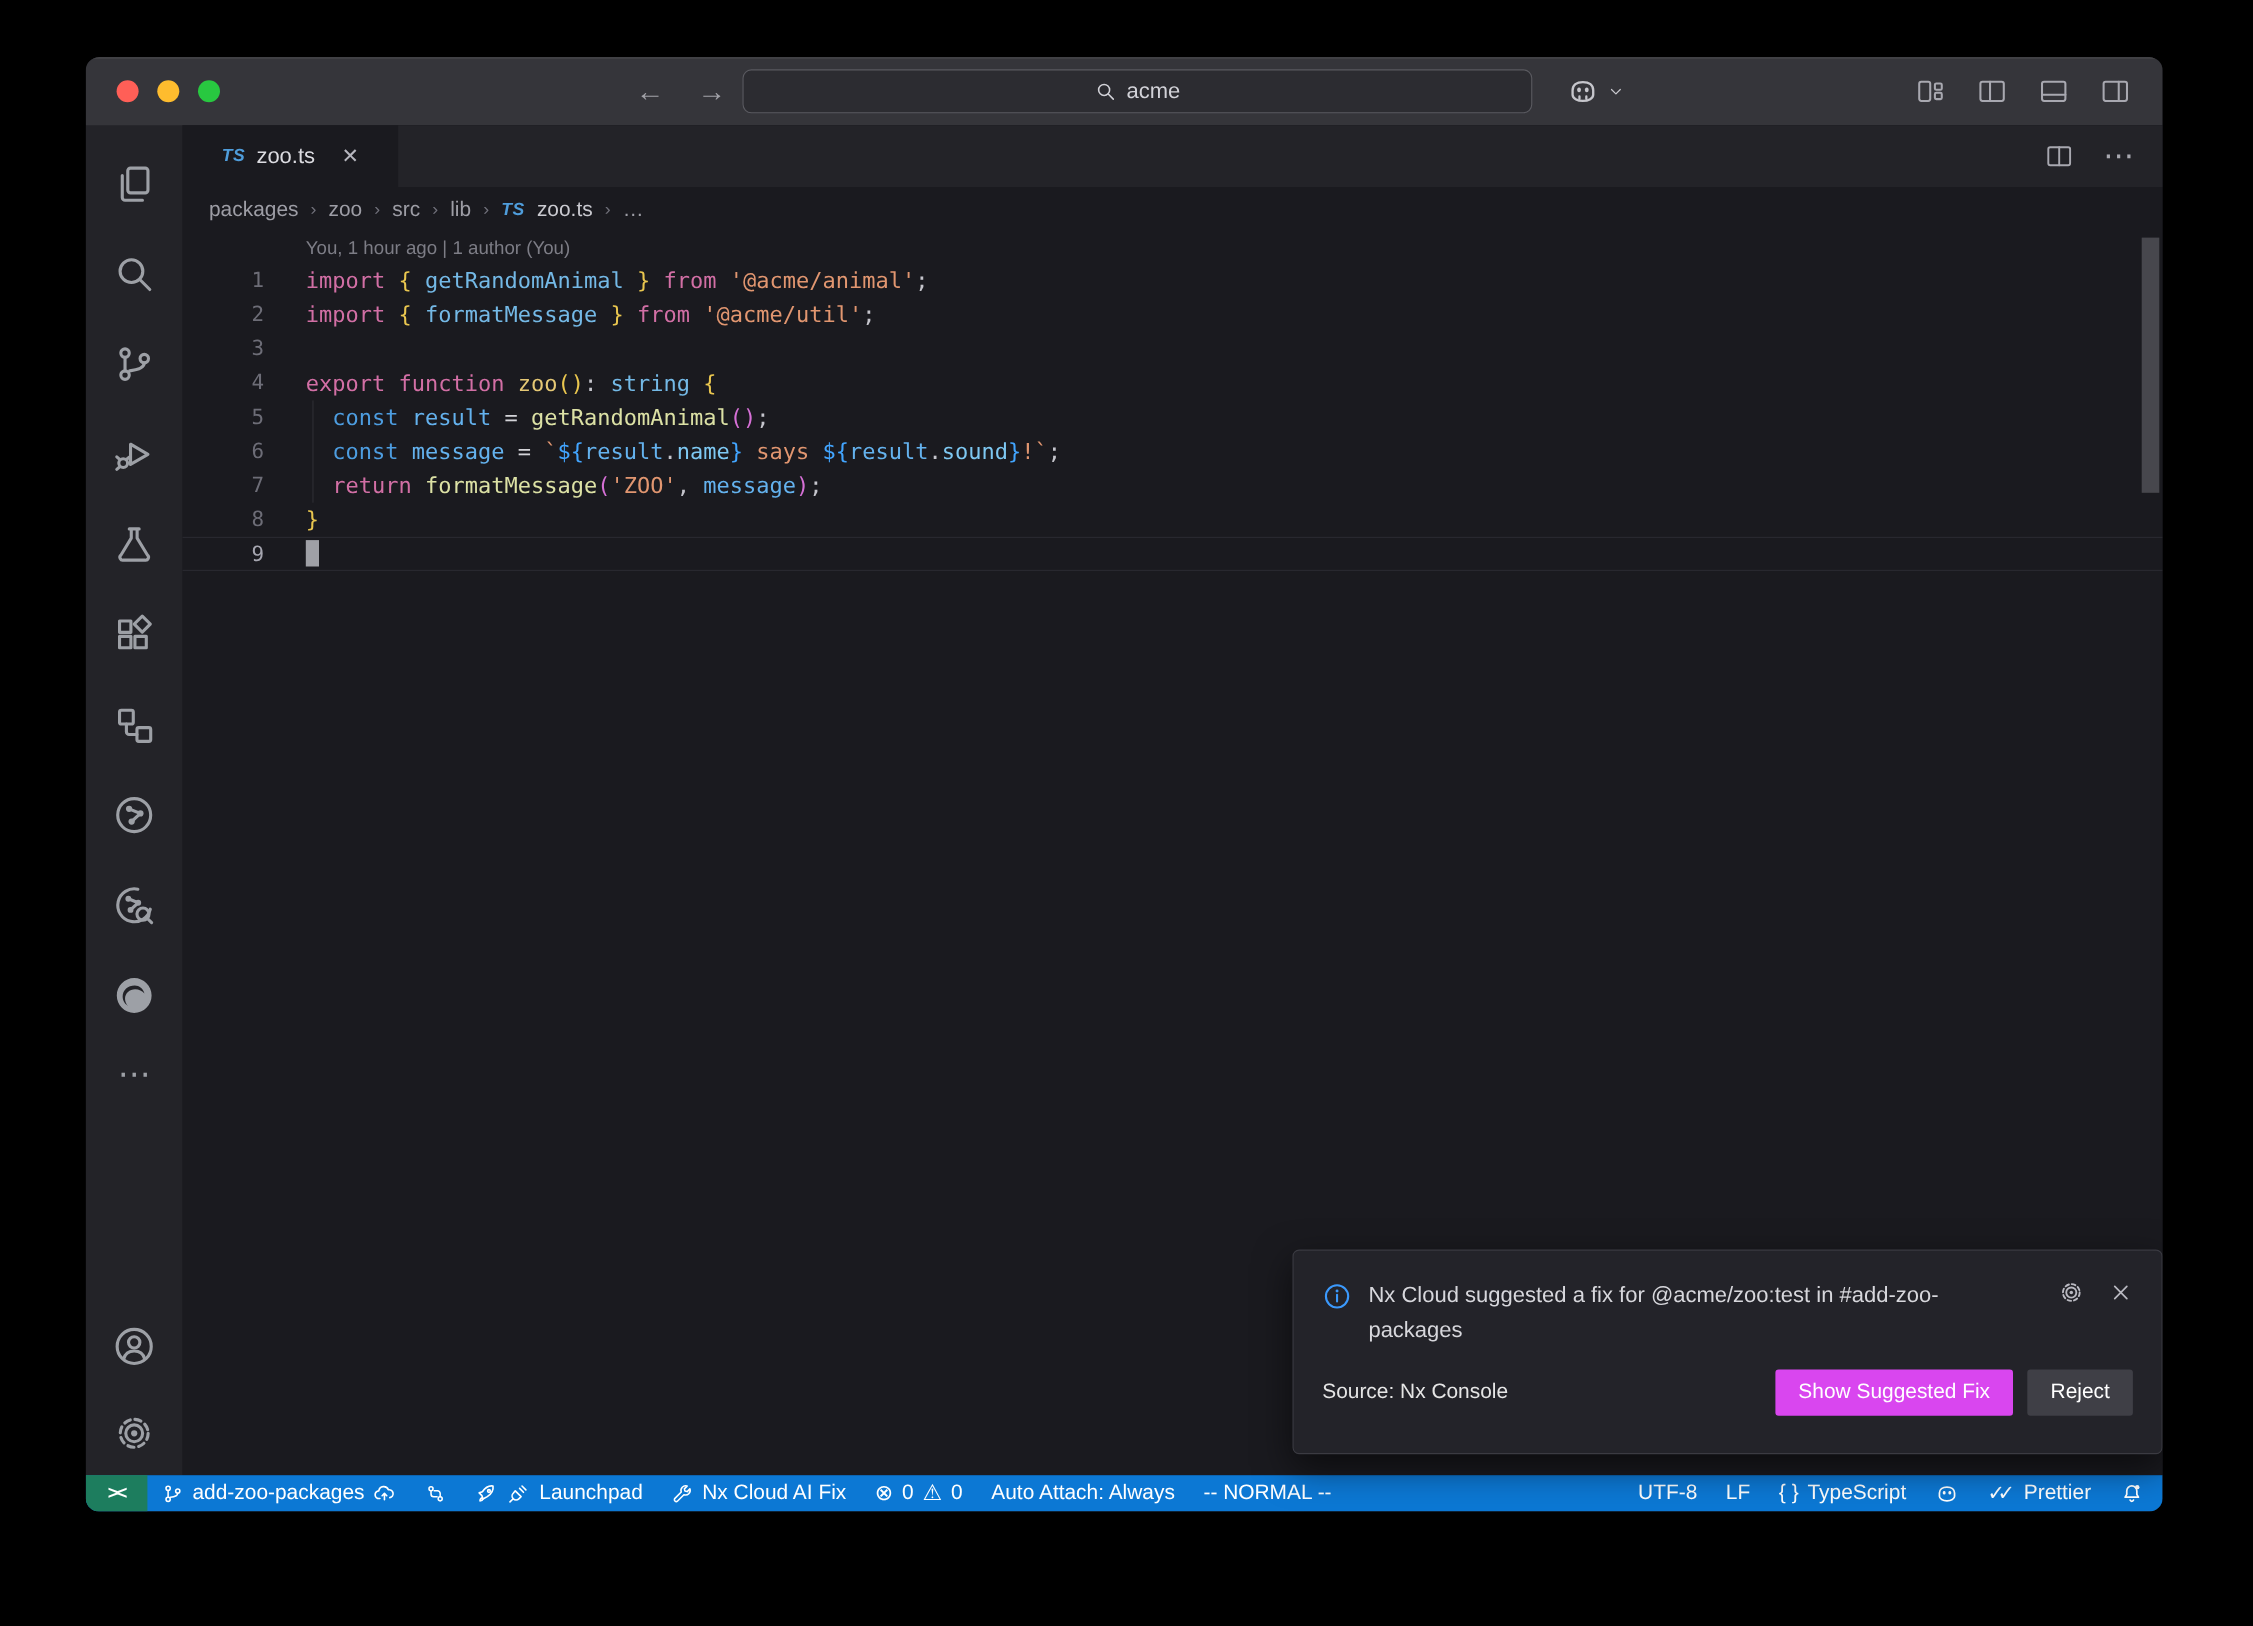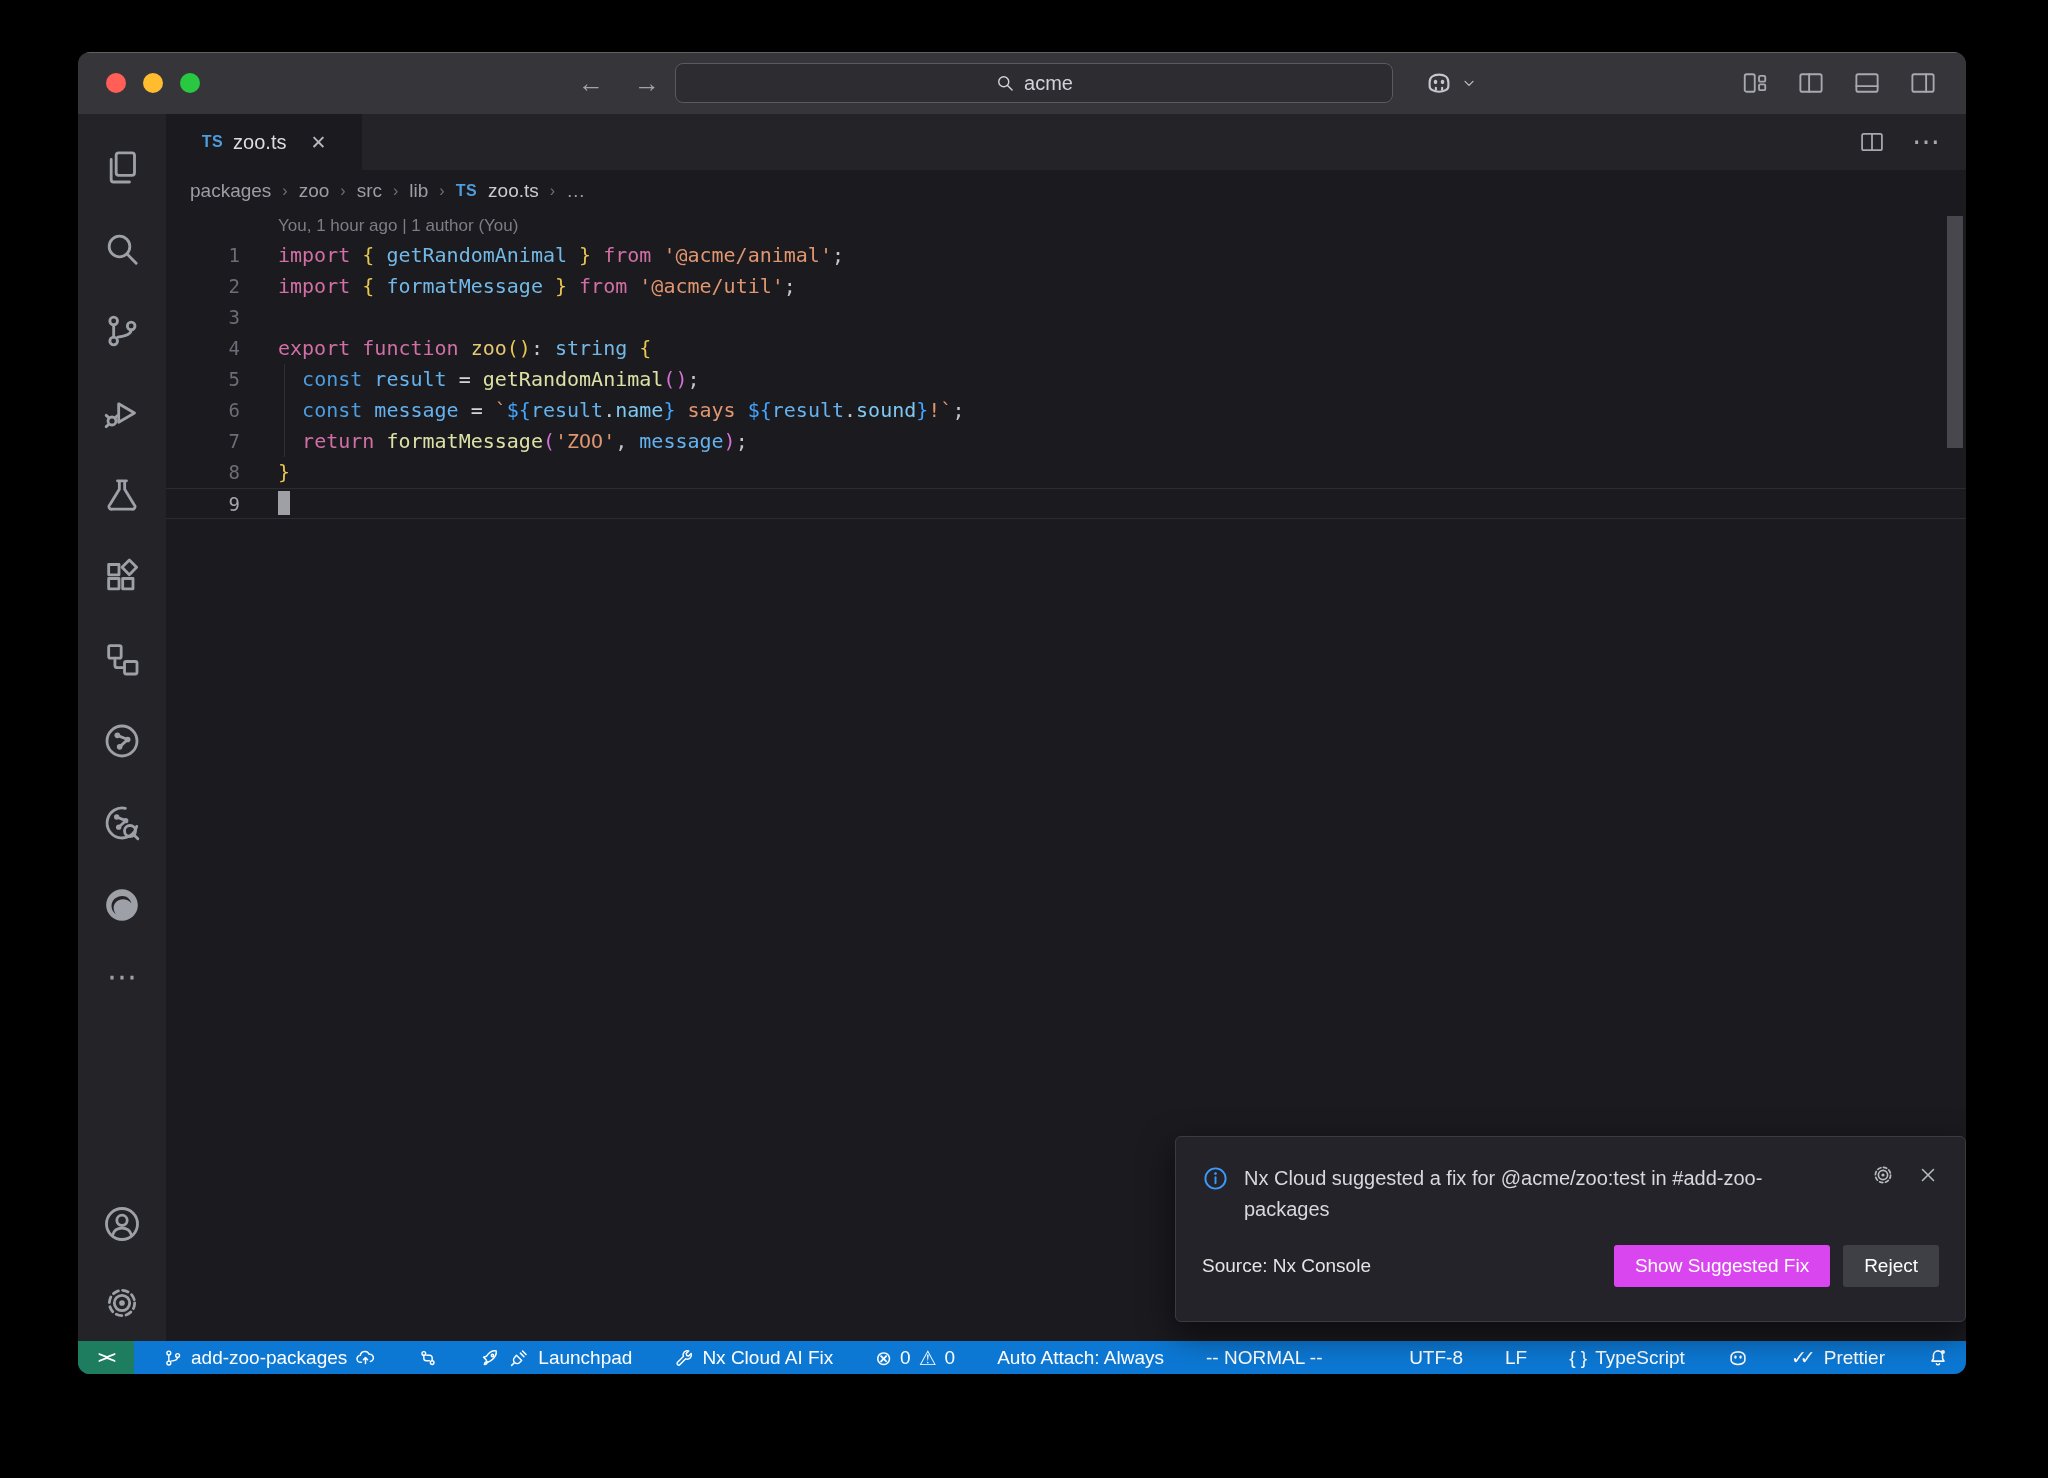--- a/index.html
+++ b/index.html
@@ -22,21 +22,21 @@
   .main{display:flex;height:1227px;}
   .activitybar{width:88px;background:#232328;display:flex;flex-direction:column;align-items:center;
                padding-top:12px;box-sizing:border-box;}
   .ab-icon{height:82px;width:88px;display:flex;align-items:center;justify-content:center;color:#9da0a6;}
   .ab-more{color:#9da0a6;font-size:30px;height:60px;display:flex;align-items:center;}
   .ab-spacer{flex:1;}
   .editorcol{flex:1;display:flex;flex-direction:column;background:#1a1a1f;position:relative;min-width:0;}
   .tabstrip{height:56px;background:#232328;display:flex;align-items:stretch;}
   .tab{width:196px;background:#1a1a1f;display:flex;align-items:center;justify-content:center;gap:10px;
        font-size:20px;color:#dcdce1;}
-  .badge-ts{color:#4f9ddb;font-weight:700;font-size:16px;letter-spacing:.5px;}
+  .badge-ts{color:#4f9ddb;font-weight:700;font-size:16px;letter-spacing:.5px;font-style:italic;}
   .tab-close{color:#b6b6be;font-size:19px;margin-left:14px;}
   .tab-actions{margin-left:auto;display:flex;align-items:center;gap:26px;padding-right:26px;color:#a8a8b0;}
   .tab-more{font-size:28px;line-height:0;}
   .breadcrumbs{height:42px;display:flex;align-items:center;padding-left:24px;font-size:19px;
                color:#9d9da5;gap:11px;white-space:nowrap;}
   .crumb-sep{color:#70707a;font-size:16px;}
   .bc-file{color:#cacad0;}
   
   .codearea{position:relative;flex:1;font-family:"DejaVu Sans Mono",monospace;font-size:20px;}
   .blame{margin-left:112px;height:28px;line-height:28px;color:#7d7d86;font-size:17px;
@@ -46,21 +46,21 @@
   .ln{width:74px;text-align:right;color:#6d6d77;font-size:19px;flex:none;}
   .cl.active .ln{color:#a6a6b0;}
   .ct{padding-left:38px;white-space:pre;}
   .cursor{display:inline-block;width:12px;height:24px;background:#9fa0a6;vertical-align:-4px;}
   .indent-guide{position:absolute;left:118px;top:152px;width:1px;height:93px;background:#2e2e34;}
   .scrollbar{position:absolute;right:3px;top:4px;width:16px;height:232px;background:#47474d;}
   
   .statusbar{height:33px;display:flex;align-items:center;color:#fff;font-size:19px;}
   .remote{width:56px;height:33px;display:flex;align-items:center;justify-content:center;
           font-size:17px;letter-spacing:-2px;font-weight:600;}
-  .sb-item{display:flex;align-items:center;gap:8px;padding:0 13px;height:100%;white-space:nowrap;margin-left:16px;}
+  .sb-item{display:flex;align-items:center;gap:8px;padding:0 13px;height:100%;white-space:nowrap;}
   .sb-right{margin-left:auto;display:flex;align-items:center;padding-right:4px;height:100%;}
   .checks{letter-spacing:-7px;padding-right:7px;}
   
   .notification{position:absolute;left:1097px;top:1084px;width:791px;height:186px;background:#232329;
                 border:1px solid #3b3b42;border-radius:6px;box-shadow:0 12px 34px rgba(0,0,0,.55);
                 padding:26px 26px 22px 26px;box-sizing:border-box;color:#d7d7dc;}
   .notif-head{display:flex;align-items:flex-start;gap:15px;}
   .notif-msg{width:588px;font-size:20px;line-height:31px;}
   .notif-icons{margin-left:auto;display:flex;gap:22px;color:#b9b9c1;align-items:center;}
   .notif-foot{display:flex;align-items:center;margin-top:20px;}

